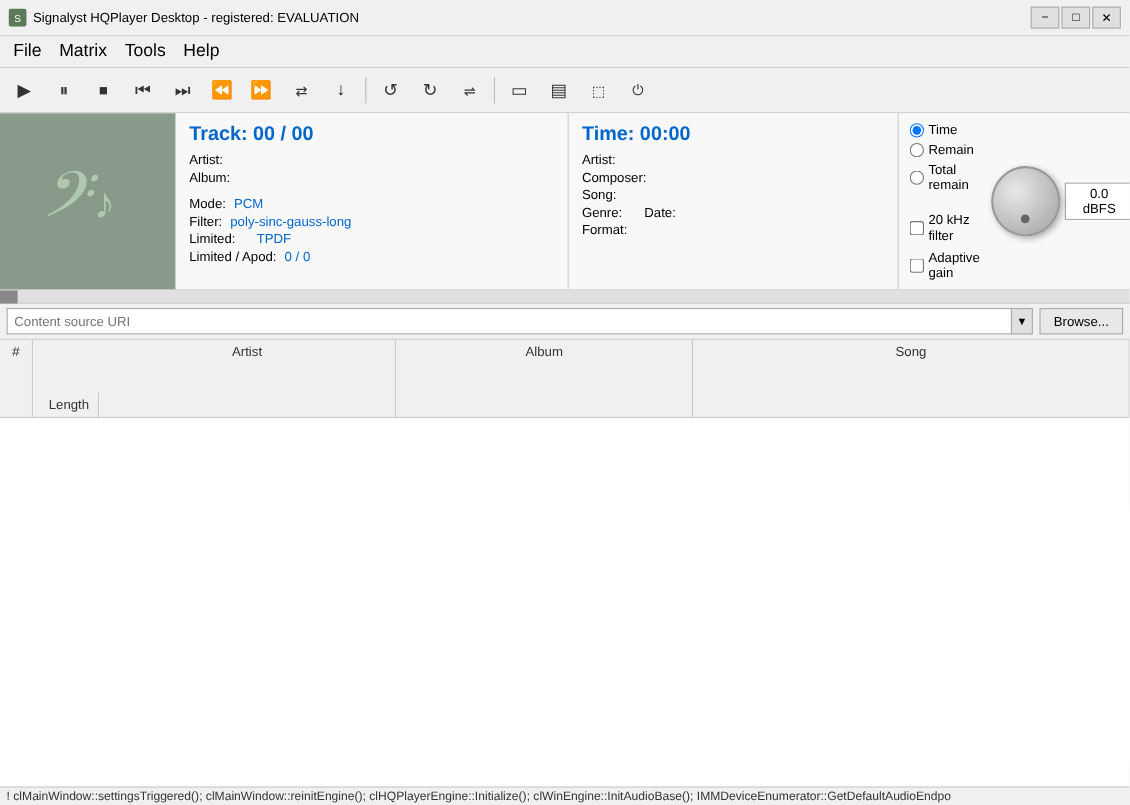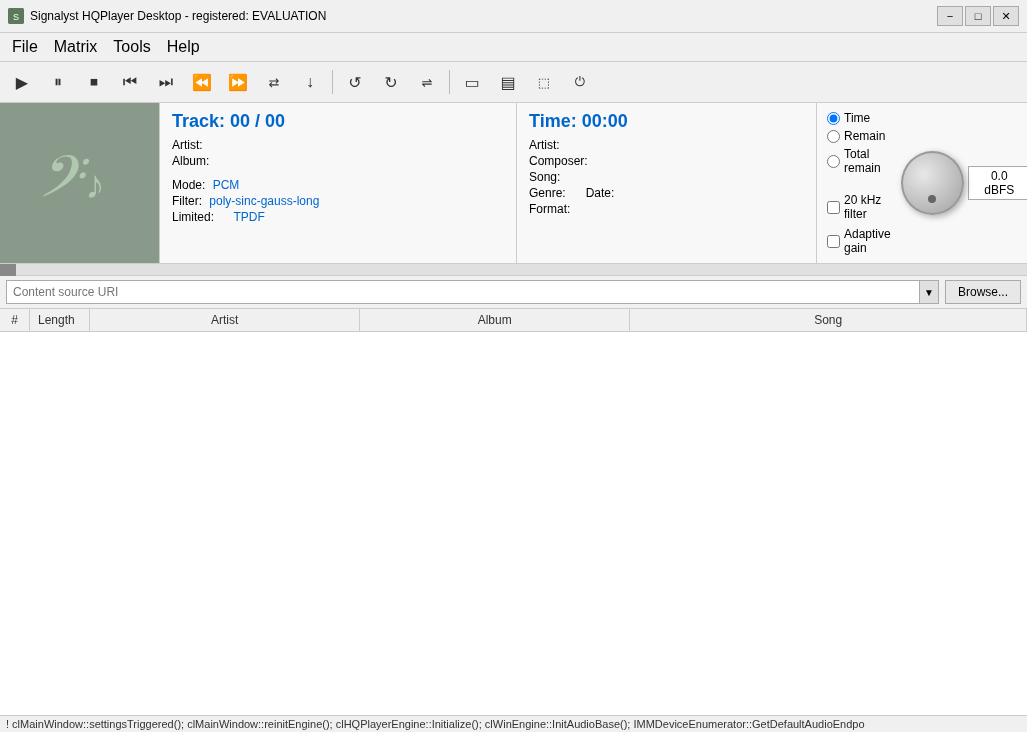--- a/index.html
+++ b/index.html
@@ -287,21 +287,21 @@
       font-size: 12px;
       flex-shrink: 0;
     }
     .playlist-header-cell {
       padding: 4px 8px;
       border-right: 1px solid #ccc;
       font-weight: normal;
       color: #333;
     }
     .ph-num { width: 30px; text-align: center; }
-    .ph-length { width: 60px; text-align: left; }
+    .ph-length { width: 60px; text-align: right; margin-top: 48px; }
     .ph-artist { flex: 1; text-align: center; }
     .ph-album { flex: 1; text-align: center; }
     .ph-song { flex: 1.5; text-align: center; }
     .playlist-body {
       flex: 1;
       overflow-y: auto;
       background: white;
     }
 
     
@@ -394,20 +394,24 @@
       <span class="label">Mode:</span>
       <span class="value" style="color:#0066cc; margin-left:4px;">PCM</span>
     </div>
     <div class="info-row">
       <span class="label">Filter:</span>
       <span class="value" style="color:#0066cc; margin-left:4px;">poly-sinc-gauss-long</span>
     </div>
     <div class="info-row">
       <span class="label">Limited:</span>
       <span class="value" style="color:#0066cc; margin-left:16px;">TPDF</span>
+    </div>
+    <div class="info-row">
+      <span class="label">Limited / Apod:</span>
+      <span class="value" style="color:#0066cc; margin-left:4px;">0 / 0</span>
     </div>
   </div>
 
   <div class="time-panel">
     <div class="time-title">
       <span>Time:</span>
       <span style="color:#0066cc;">00:00</span>
     </div>
     <div class="info-row">
       <span class="label">Artist:</span>

